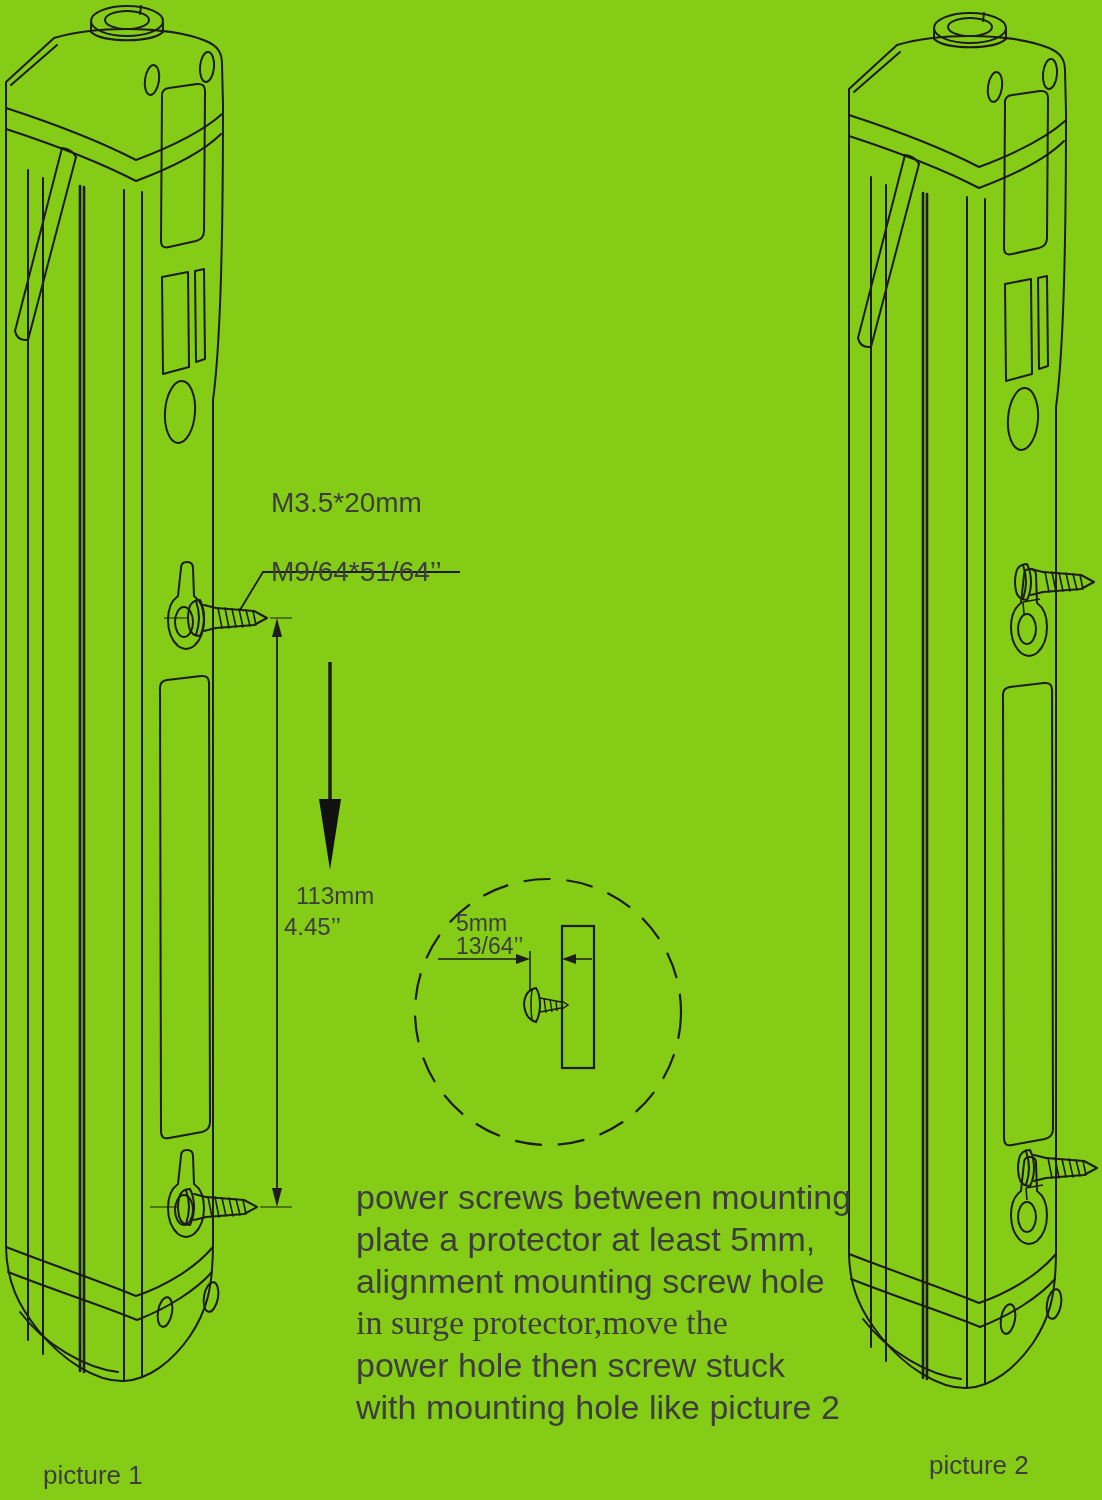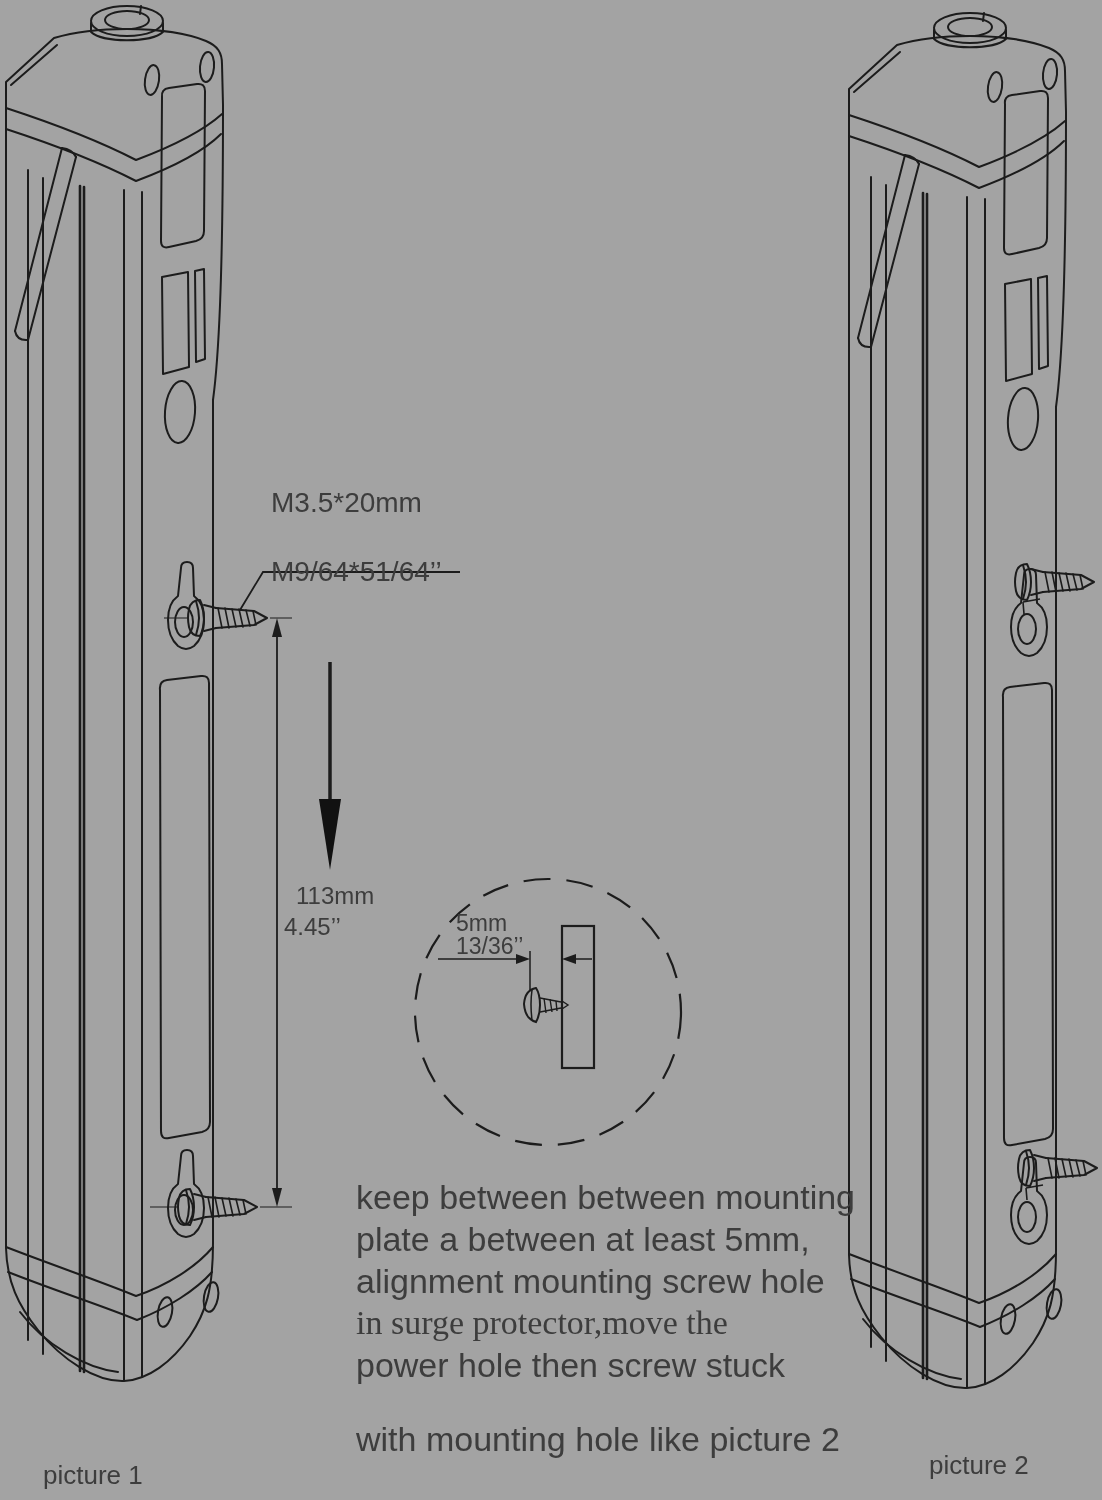--- a/index.html
+++ b/index.html
@@ -1,19 +1,19 @@
 <!DOCTYPE html>
 <html><head>
 <meta charset="utf-8">
 <style>
   html,body{margin:0;padding:0;background:#ffffff;}
   .canvas{
     position:relative;
     width:1102px;height:1500px;
-    background:#a3a3a3;
+    background:#84cc16;
     font-family:"Liberation Sans", sans-serif;
     color:#3d3d3d;
     overflow:hidden;
   }
   .canvas svg{position:absolute;left:0;top:0;}
   .label{position:absolute;white-space:pre;color:#3d3d3d;}
   .spec{font-size:28px;line-height:33px;}
   .dim{font-size:24px;line-height:31px;}
   .gap{font-size:23px;line-height:24px;}
   .para{font-size:34px;line-height:42px;}
@@ -132,27 +132,27 @@
     </g>
   </svg>
 
   <div class="label spec" style="left:271px;top:486px;">M3.5*20mm</div>
   <div class="label spec" style="left:271px;top:519px;margin-top:36px;">M9/64*51/64’’</div>
 
   <div class="label dim" style="left:296px;top:880px;">113mm</div>
   <div class="label dim" style="left:284px;top:911px;">4.45’’</div>
 
   <div class="label gap" style="left:456px;top:911px;">5mm</div>
-  <div class="label gap" style="left:456px;top:934px;">13/36’’</div>
+  <div class="label gap" style="left:456px;top:934px;">13/64’’</div>
 
   <div style="position:absolute;left:356px;top:1176px;">
-    <div class="label para" style="position:static;">keep between between mounting</div>
-    <div class="label para" style="position:static;">plate a between at least 5mm,</div>
+    <div class="label para" style="position:static;">power screws between mounting</div>
+    <div class="label para" style="position:static;">plate a protector at least 5mm,</div>
     <div class="label para" style="position:static;">alignment mounting screw hole</div>
     <div class="label para" style="position:static;font-family:Liberation Serif, serif;">in surge protector,move the</div>
     <div class="label para" style="position:static;">power hole then screw stuck</div>
-    <div class="label para" style="position:static;margin-top:32px;">with mounting hole like picture 2</div>
+    <div class="label para" style="position:static;">with mounting hole like picture 2</div>
   </div>
 
   <div class="label caption" style="left:43px;top:1460px;">picture 1</div>
   <div class="label caption" style="left:888px;top:1450px;margin-left:41px;">picture 2</div>
 
 </div>
 
 </body></html>

